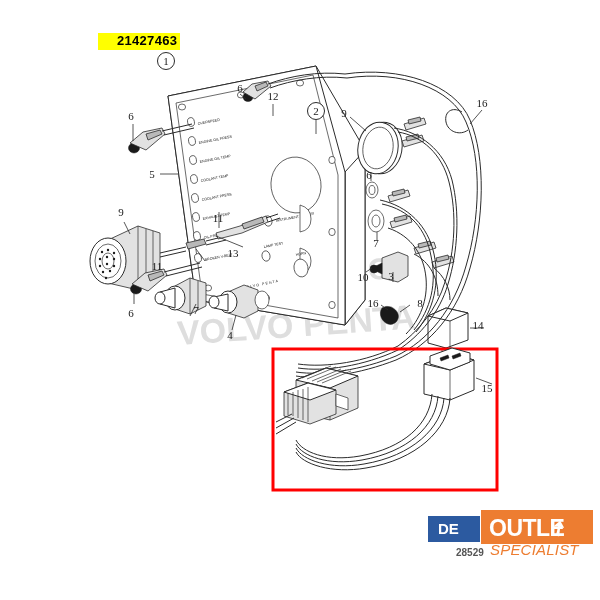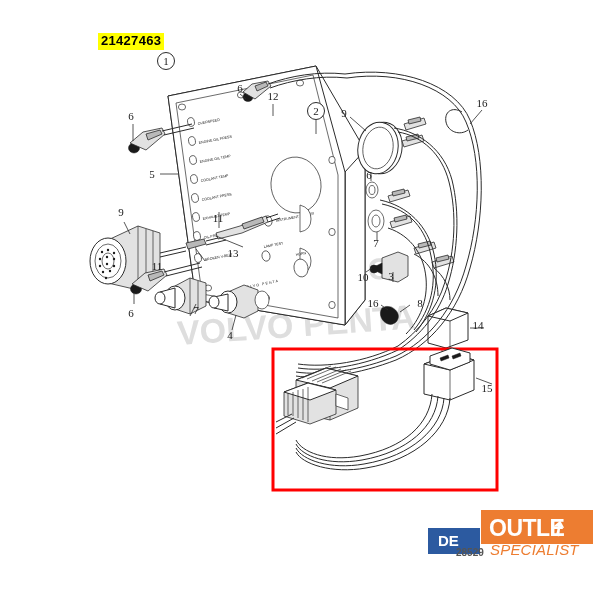--- a/index.html
+++ b/index.html
@@ -26,39 +26,38 @@
   }
   .partnum {
     position: absolute;
     left: 98px;
     top: 33px;
     background: #FFFF00;
     color: #000000;
     font-size: 13px;
     font-weight: bold;
     letter-spacing: 0.3px;
-    padding: 1px 3px 2px 3px;
+    padding: 1px 3px 2px 19px;
     line-height: 14px;
     font-family: "Liberation Sans", sans-serif;
   }
   .logo-box {
     position: absolute;
     left: 428px;
     top: 508px;
     width: 148px;
     height: 52px;
   }
   .logo-de {
     position: absolute;
     left: 0px;
     top: 8px;
     width: 52px;
     height: 26px;
     background: #2C5AA0;
-    margin-top: 12px;
   }
   .logo-de span {
     position: absolute;
     left: 10px;
     top: 4px;
     color: #ffffff;
     font-size: 15px;
     font-weight: bold;
     font-family: "Liberation Sans", sans-serif;
   }

